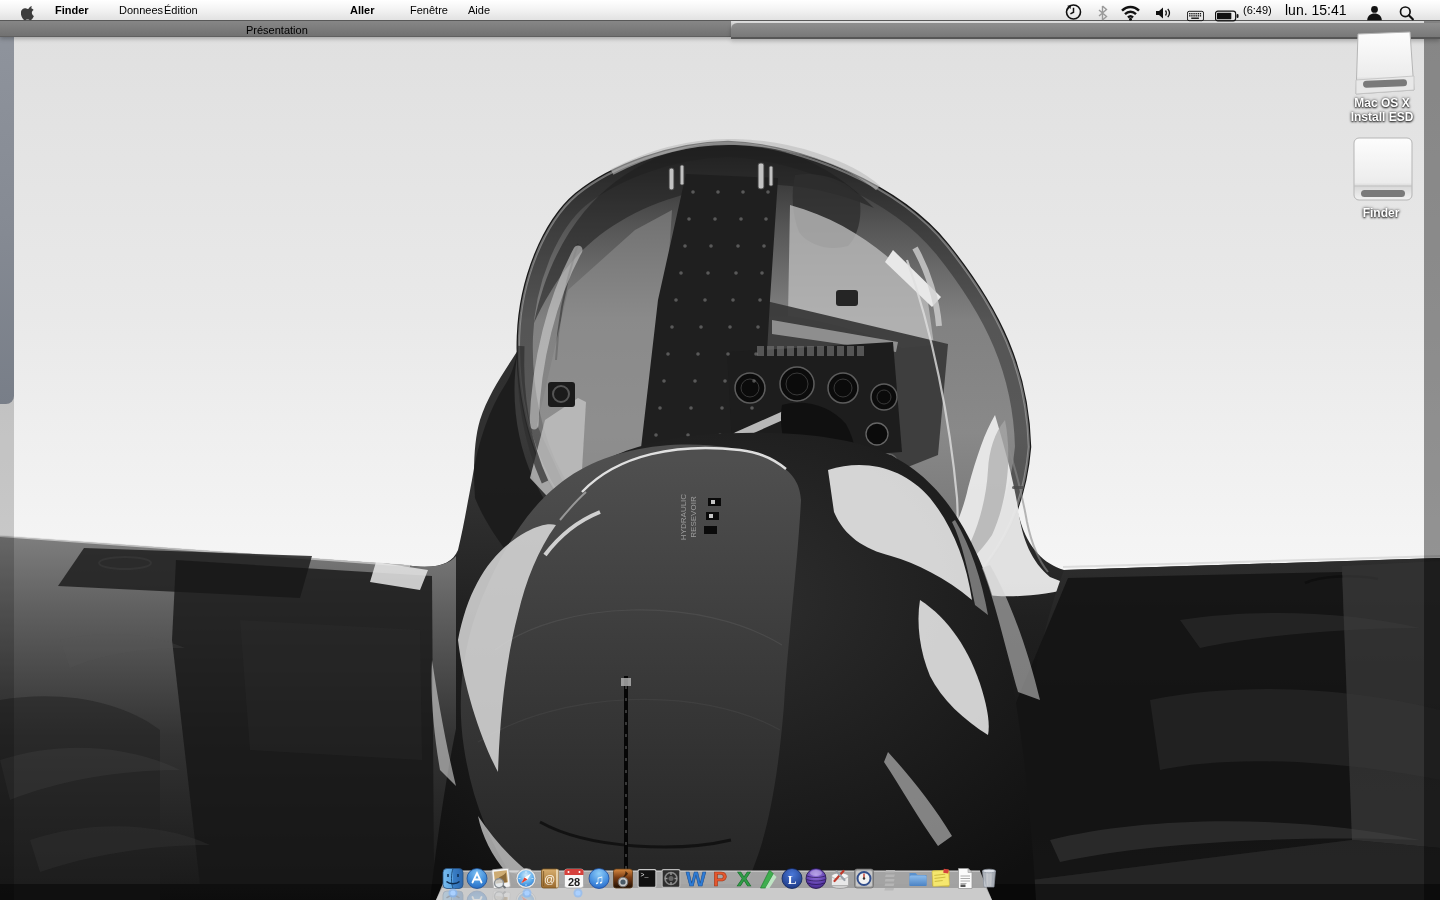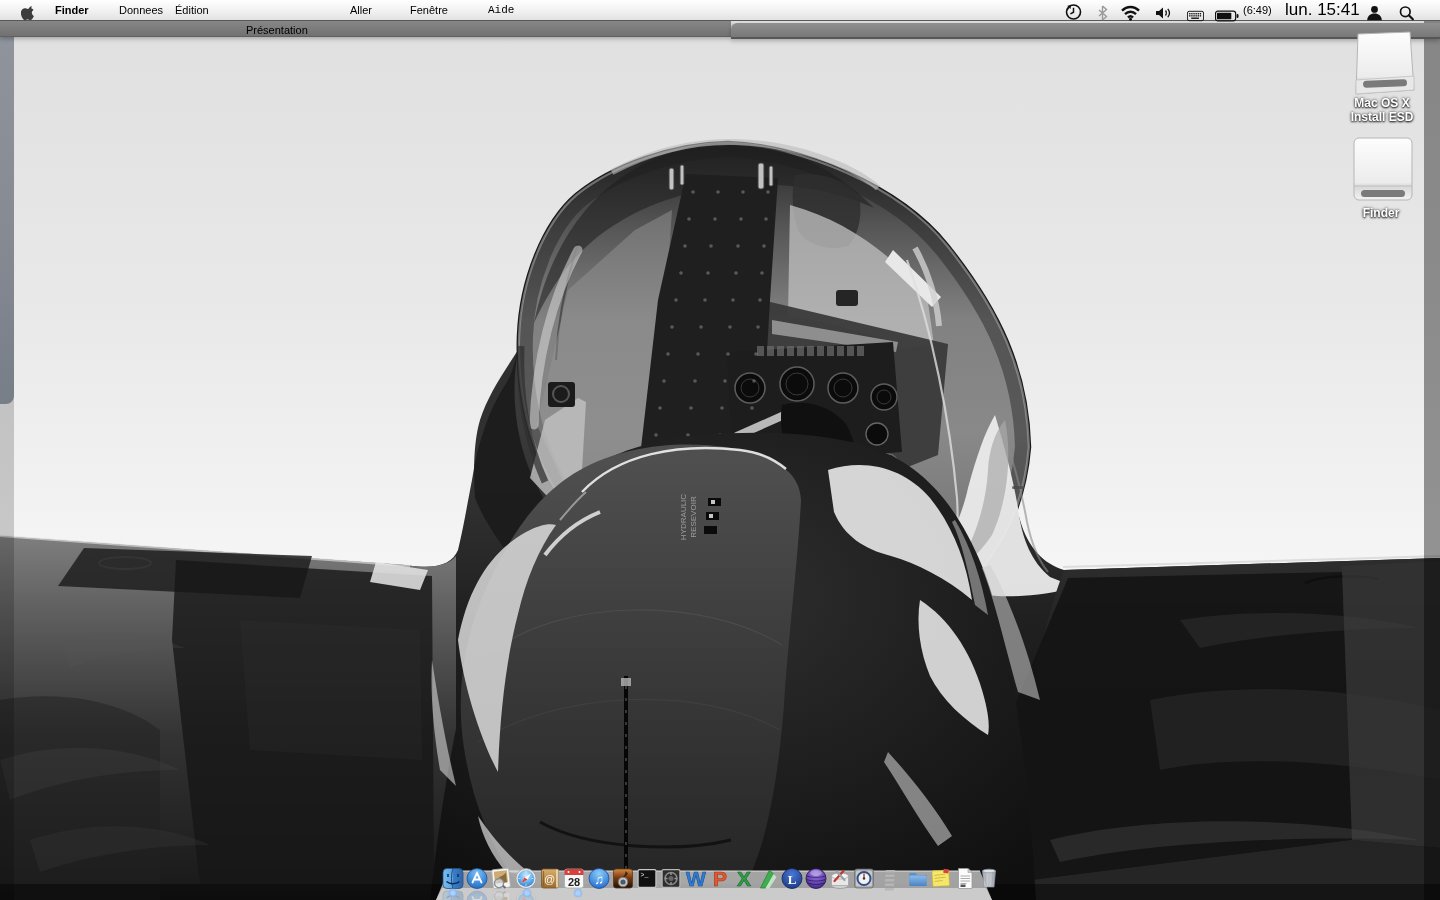--- a/index.html
+++ b/index.html
@@ -266,25 +266,25 @@
 <div id="bandL"></div>
 <div id="bandR"></div>
 
 <div id="menubar">
   <svg class="micon" style="left:21px;top:3px" width="15" height="15" viewBox="0 0 15 15">
     <path d="M10.7,0.6 C10.8,1.5 10.5,2.3 10,3 C9.4,3.7 8.6,4.1 7.8,4 C7.7,3.2 8.1,2.3 8.6,1.8 C9.2,1.1 10.1,0.7 10.7,0.6 Z" fill="#3c3c3c"></path>
     <path d="M12.6,11.1 C12.2,12 12,12.4 11.5,13.2 C10.8,14.3 9.8,15.6 8.6,15.6 C7.5,15.6 7.2,14.9 5.8,14.9 C4.4,14.9 4,15.6 3,15.6 C1.8,15.6 0.9,14.4 0.2,13.3 C-1.7,10.3 -1.9,6.8 -0.7,4.9 C0.2,3.6 1.5,2.8 2.8,2.8 C4.1,2.8 4.9,3.5 6,3.5 C7,3.5 7.6,2.8 9.1,2.8 C10.2,2.8 11.4,3.4 12.3,4.5 C9.5,6 9.9,9.9 12.6,11.1 Z" transform="translate(1.2,0.2) scale(0.93)" fill="#3c3c3c"></path>
   </svg>
   <span class="mi" style="left:55px;font-weight:bold;">Finder</span>
   <span class="mi" style="left:119px;">Donnees</span>
-  <span class="mi" style="left:175px;">Édition</span>
+  <span class="mi" style="left:164px;">Édition</span>
   <span class="mi" style="left:246px;margin-top:20px;">Présentation</span>
-  <span class="mi" style="left:350px;">Aller</span>
+  <span class="mi" style="left:350px;font-weight:bold;">Aller</span>
   <span class="mi" style="left:400px;margin-left:10px;">Fenêtre</span>
-  <span class="mi" style="left:488px;font-family:Liberation Mono, monospace;">Aide</span>
+  <span class="mi" style="left:468px;">Aide</span>
 
   <svg class="micon" style="left:1065px;top:2px" width="17" height="17" viewBox="0 0 17 17">
     <circle cx="8.5" cy="8.5" r="7" fill="none" stroke="#111" stroke-width="1.6"></circle>
     <path d="M8.5,4.2 L8.5,8.7 L5.4,10.4" stroke="#111" stroke-width="1.5" fill="none"></path>
     <path d="M1.5,8.5 A7,7 0 0 1 3.6,3.5 L2.2,2.2 L6.2,1.6 L5.6,5.6 L4.4,4.4" fill="#111" stroke="none" opacity="0.9"></path>
   </svg>
   <svg class="micon" style="left:1097px;top:3px" width="11" height="15" viewBox="0 0 11 15">
     <path d="M5.5,0.5 L5.5,14.5 M5.5,0.5 L9.5,4 L2,10.5 M5.5,14.5 L9.5,11 L2,4.5" stroke="#9a9a9a" stroke-width="1.4" fill="none"></path>
   </svg>
   <svg class="micon" style="left:1120px;top:3px" width="21" height="15" viewBox="0 0 21 15">
@@ -316,21 +316,21 @@
         <rect x="15" y="5" width="1.6" height="1.6"></rect>
       <rect x="5" y="7.8" width="9" height="1.6"></rect>
     </g>
   </svg>
   <svg class="micon" style="left:1215px;top:5.5px" width="24" height="10" viewBox="0 0 25 11">
     <rect x="0.5" y="0.5" width="21" height="10" rx="2.5" fill="none" stroke="#111" stroke-width="1.2"></rect>
     <rect x="2" y="2" width="15" height="7" rx="1" fill="#111"></rect>
     <rect x="22.5" y="3.5" width="2" height="4" rx="1" fill="#111"></rect>
   </svg>
   <span class="mi" style="left:1243px;">(6:49)</span>
-  <span class="mi" style="left:1285px;font-size:17px;">lun.&nbsp;15:41</span>
+  <span class="mi" style="left:1285px;font-size:14px;">lun.&nbsp;15:41</span>
   <svg class="micon" style="left:1367px;top:3px" width="15" height="15" viewBox="0 0 15 15">
     <circle cx="7.5" cy="3.9" r="3.4" fill="#111"></circle>
     <path d="M0.2,14.8 C0.2,10.2 3.6,7.9 7.5,7.9 C11.4,7.9 14.8,10.2 14.8,14.8 Z" fill="#111"></path>
   </svg>
   <svg class="micon" style="left:1399px;top:3px" width="15" height="15" viewBox="0 0 15 15">
     <circle cx="6.3" cy="6.3" r="4.8" fill="none" stroke="#111" stroke-width="1.7"></circle>
     <path d="M9.8,9.8 L13.8,13.8" stroke="#111" stroke-width="2.2" stroke-linecap="round"></path>
   </svg>
 </div>
 

